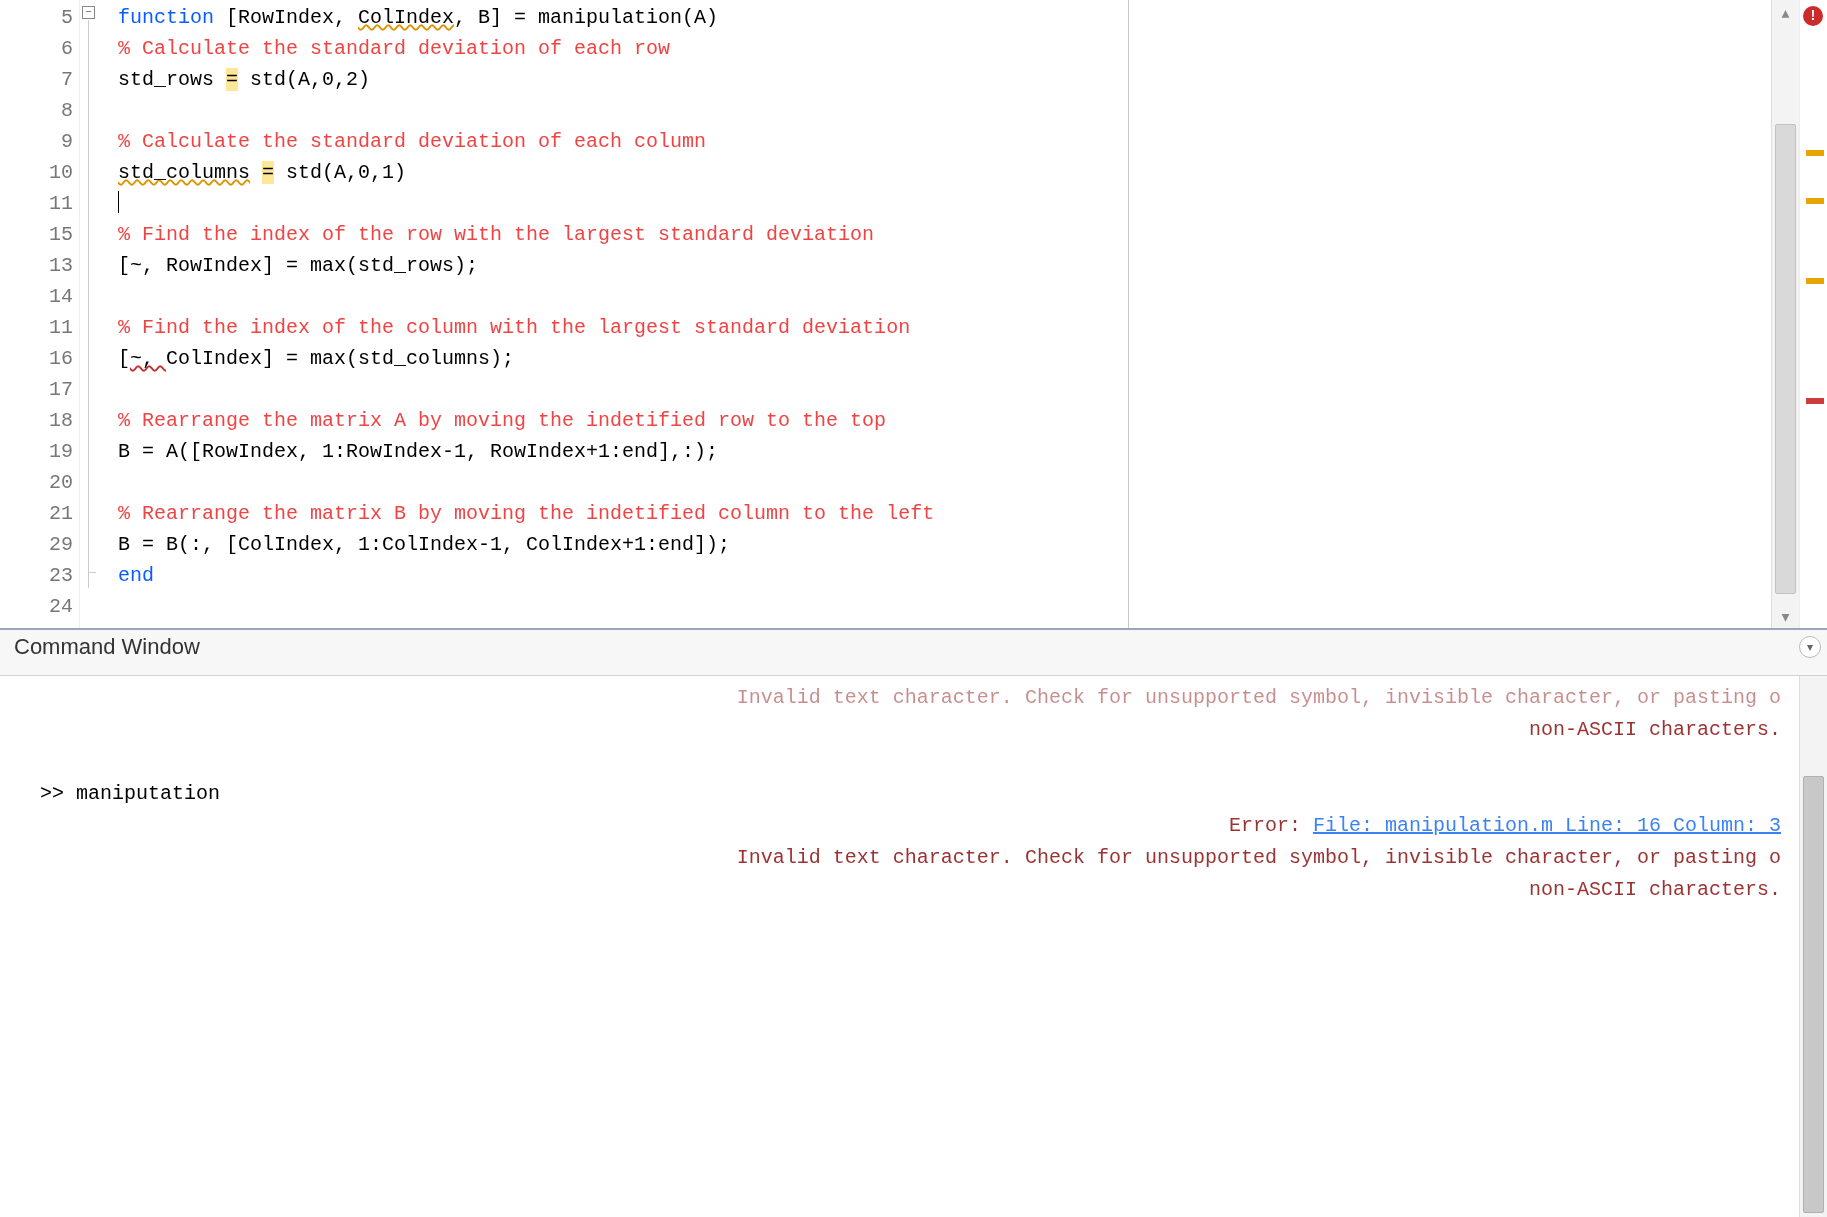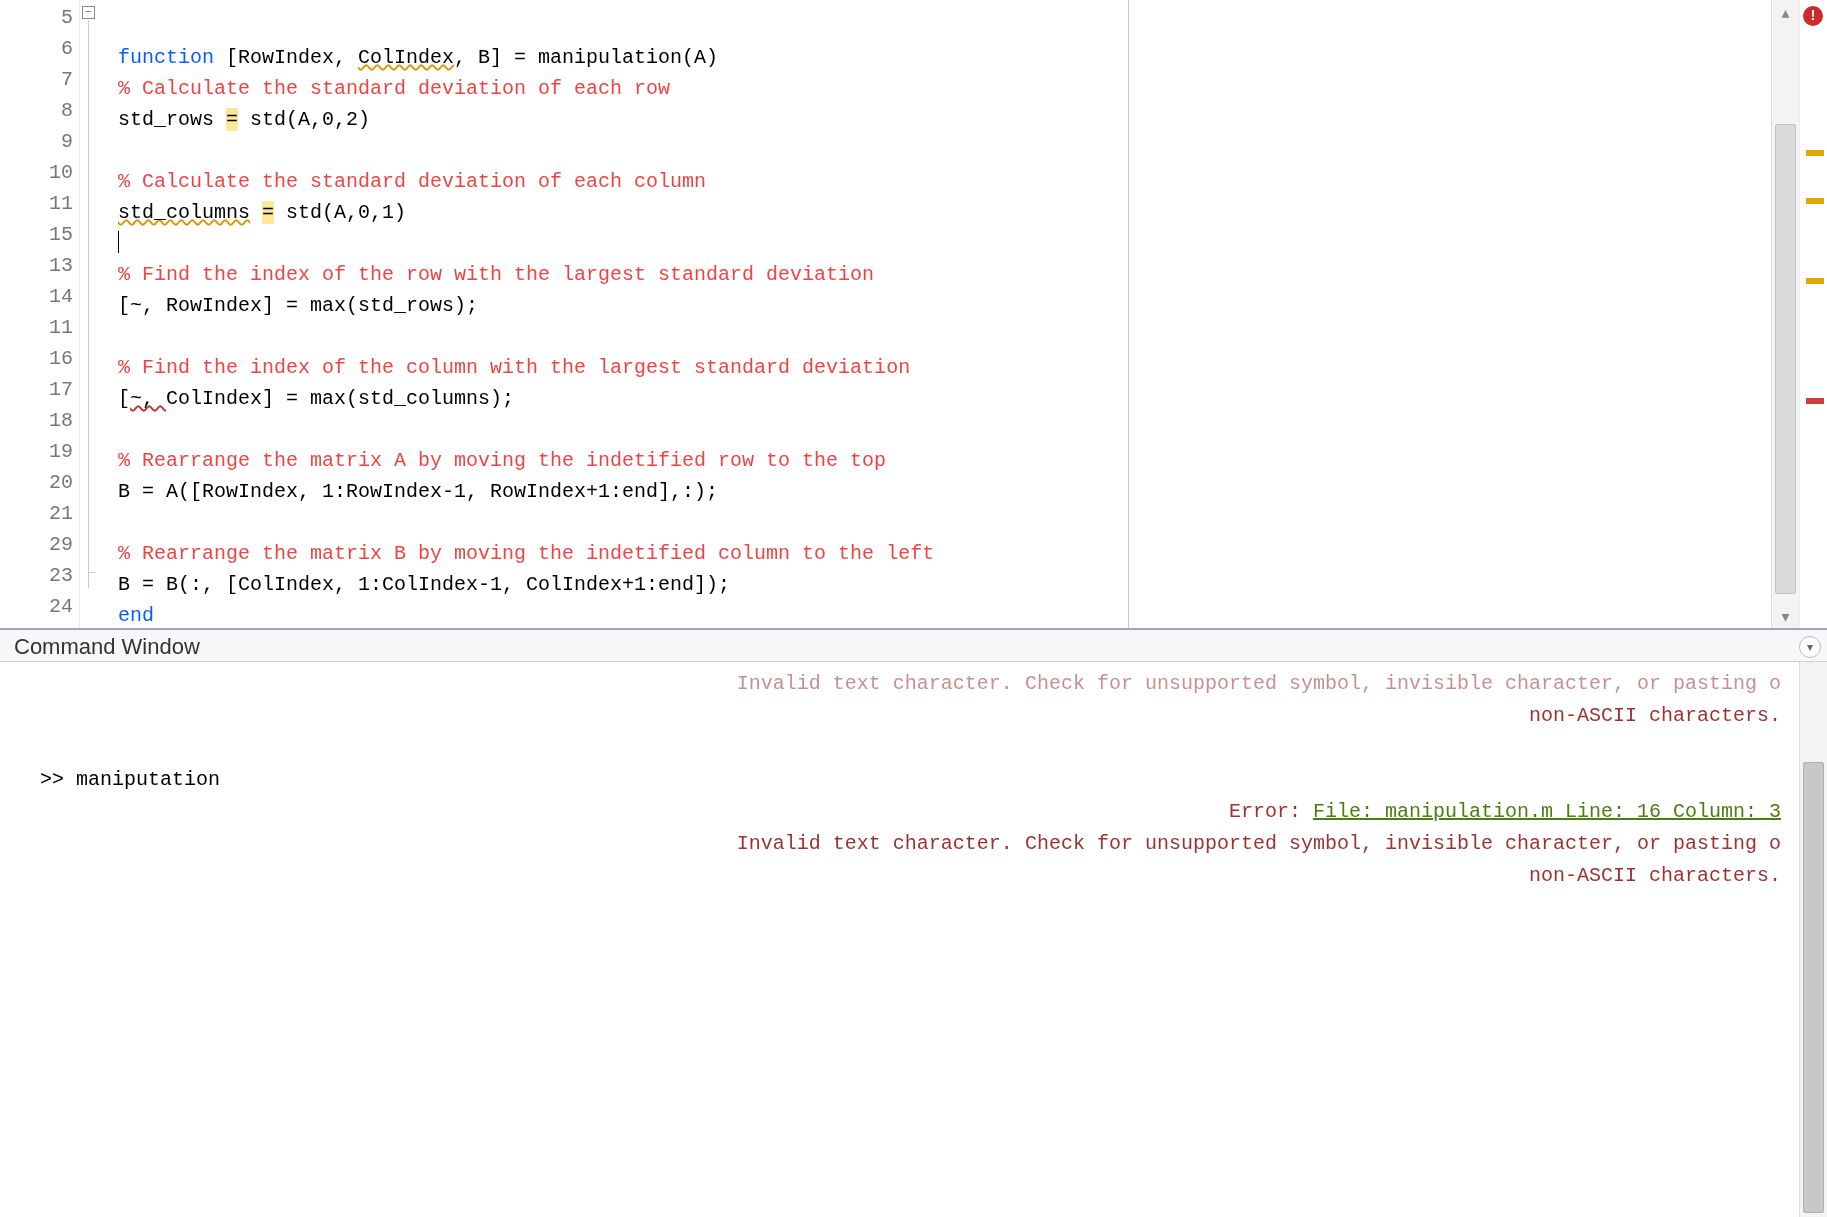--- a/index.html
+++ b/index.html
@@ -71,21 +71,20 @@
     background: #ccc;
     top: 572px;
   }
   .code {
     flex: 1;
     padding-left: 20px;
     line-height: 31px;
     white-space: pre;
     font-size: 20px;
     padding-top: 2px;
-    margin-top: 40px;
   }
   .code .row { height: 31px; }
   .kw { color: #0b5cff; }
   .cm { color: #ef4444; }
   .sq-red { text-decoration: underline wavy #c03030; text-decoration-skip-ink: none; }
   .sq-or  { text-decoration: underline wavy #d99600; text-decoration-skip-ink: none; }
   .hl { background: #ffe79a; }
   .caret {
     display: inline-block;
     width: 1px; height: 22px;
@@ -139,21 +138,21 @@
     background: #cc2b2b;
     border-radius: 50%;
     color: #fff;
     font-size: 14px;
     font-weight: bold;
     line-height: 20px;
     text-align: center;
   }
 
   .cmdwin-title {
-    height: 32px;
+    height: 46px;
     line-height: 34px;
     padding-left: 14px;
     font-family: Arial, sans-serif;
     font-size: 22px;
     color: #333;
     background: #f7f7f7;
     border-bottom: 1px solid #d0d0d0;
     position: relative;
   }
   .cmdwin-arrow {
@@ -175,21 +174,21 @@
   }
   .cmdwin-body {
     flex: 1;
     padding: 6px 18px 12px 40px;
     font-size: 20px;
     line-height: 32px;
     white-space: pre;
     overflow: hidden;
   }
   .err { color: #9b3333; text-align: right; }
-  .err a { color: #4d7c0f; text-decoration: underline; }
+  .err a { color: #3b82f6; text-decoration: underline; }
   .cmdwin-vscroll {
     width: 28px;
     background: #f3f3f3;
     border-left: 1px solid #ddd;
     position: relative;
   }
   .cmd-thumb {
     position: absolute;
     left: 3px; right: 3px;
     top: 100px; bottom: 4px;

